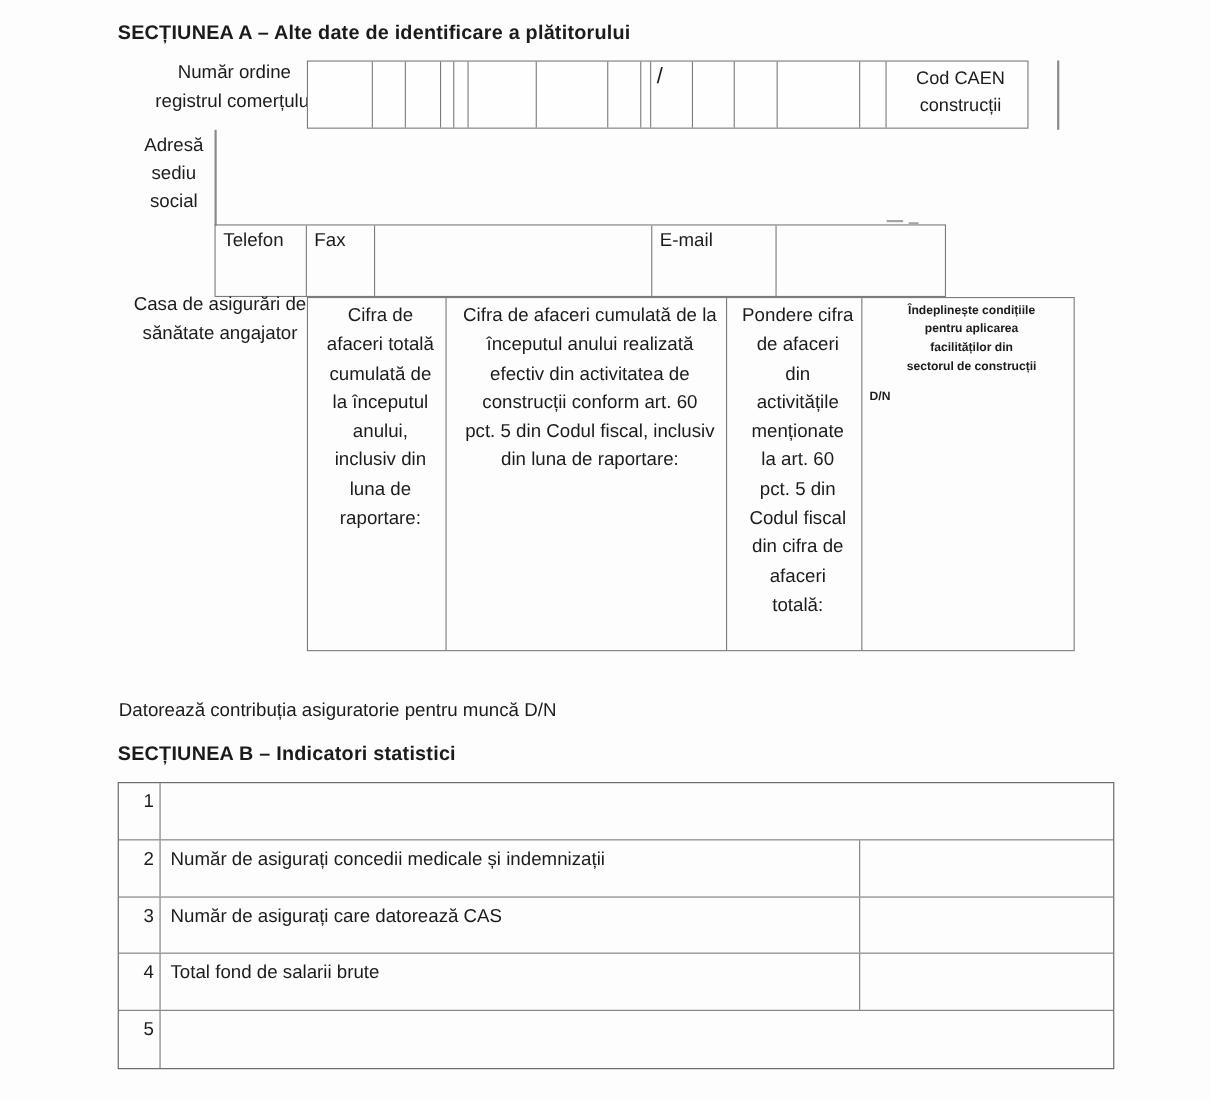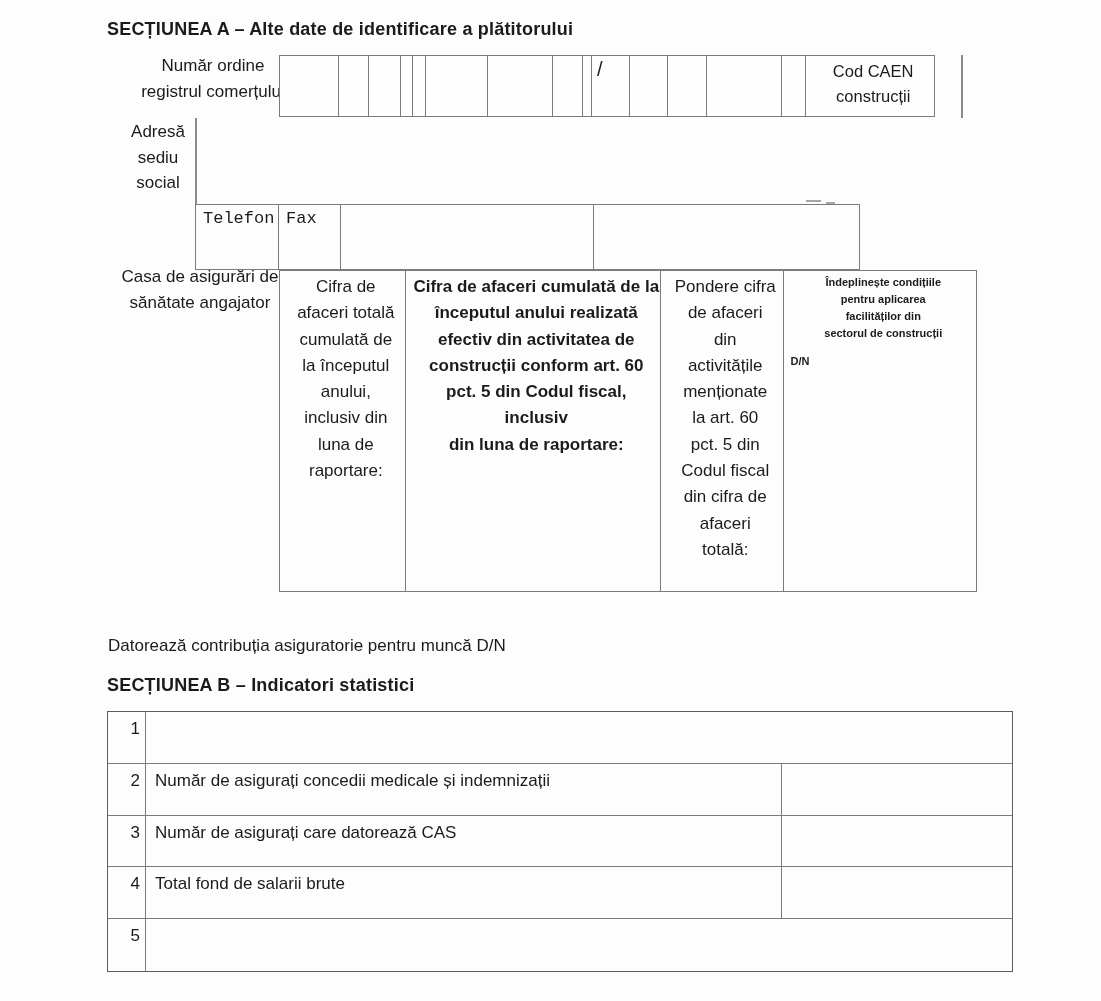--- a/index.html
+++ b/index.html
@@ -50,21 +50,20 @@
   .contactrow{
     display:flex;
     border:1.2px solid var(--line);
     box-sizing:border-box;
   }
   .contactrow .ccell{
     border-right:1.2px solid var(--line);
     box-sizing:border-box;
     font-size:17px;
     padding:4px 0 0 7px;
-    font-family:Liberation Mono, monospace;
   }
   .contactrow .ccell:last-child{border-right:none;}
 
   
   .bigtable{
     display:flex;
     border:1.5px solid var(--line);
     box-sizing:border-box;
   }
   .bigtable .tcol{
@@ -139,39 +138,40 @@
   <div class="abs lbl prewrap" style="left:113px;top:119px;width:90px;">Adresă
 sediu
 social</div>
   <div class="abs vline" style="left:195px;top:118px;width:1.5px;height:87px;"></div>
   <div class="abs" style="left:197px;top:119px;width:660px;height:85px;"></div>
 
   <div class="abs contactrow" style="left:195px;top:204px;width:665px;height:66px;">
     <div class="ccell" style="width:83px;">Telefon</div>
     <div class="ccell" style="width:62px;">Fax</div>
     <div class="ccell" style="width:253px;"></div>
+    <div class="ccell" style="width:114px;">E-mail</div>
     <div class="ccell" style="width:153px;"></div>
   </div>
 
   <div class="abs hdash" style="left:806px;top:200px;width:15px;height:2px;"></div>
   <div class="abs hdash" style="left:826px;top:202px;width:9px;height:2px;"></div>
 
   <div class="abs lbl prewrap" style="left:110px;top:264px;width:180px;line-height:26px;">Casa de asigurări de
 sănătate angajator</div>
 
   <div class="abs bigtable" style="left:279px;top:270px;width:698px;height:322px;">
     <div class="tcol prewrap" style="width:126px;">Cifra de
 afaceri totală
 cumulată de
 la începutul
 anului,
 inclusiv din
 luna de
 raportare:</div>
-    <div class="tcol prewrap center" style="width:256px;font-weight:bold;">Cifra de afaceri cumulată de la
+    <div class="tcol prewrap center" style="width:256px;">Cifra de afaceri cumulată de la
 începutul anului realizată
 efectiv  din activitatea de
 construcții conform art. 60
 pct. 5 din Codul fiscal, inclusiv
 din luna de raportare:</div>
     <div class="tcol prewrap" style="width:123px;">Pondere cifra
 de afaceri
 din
 activitățile
 menționate

